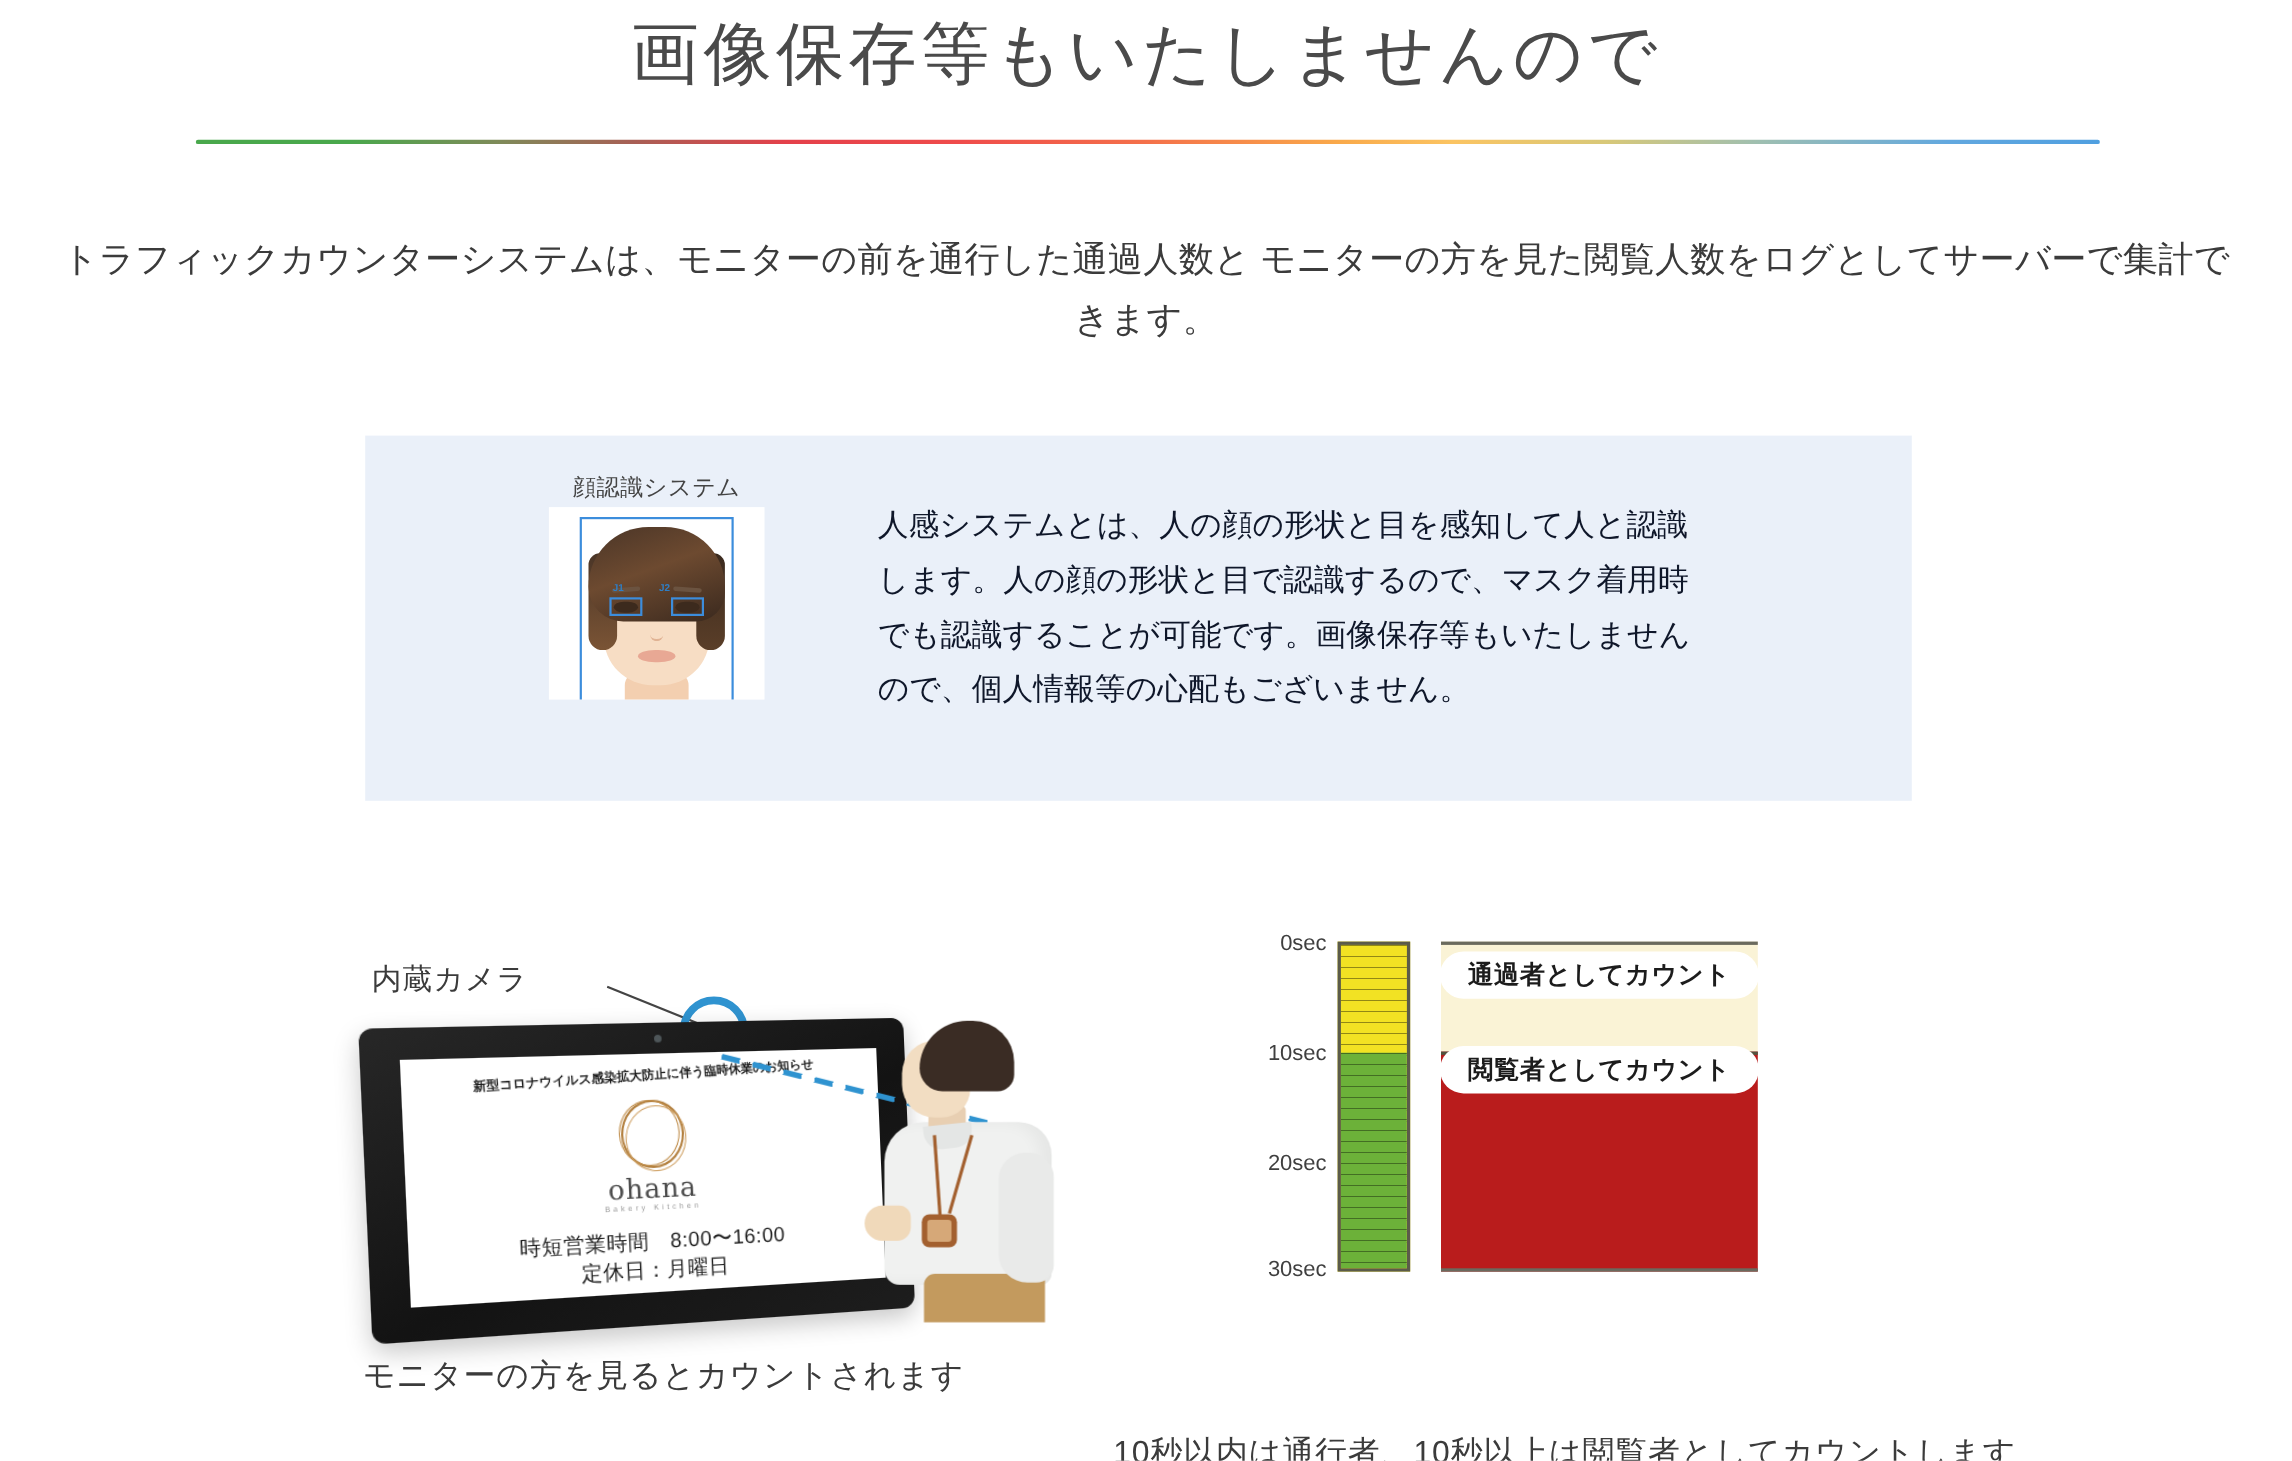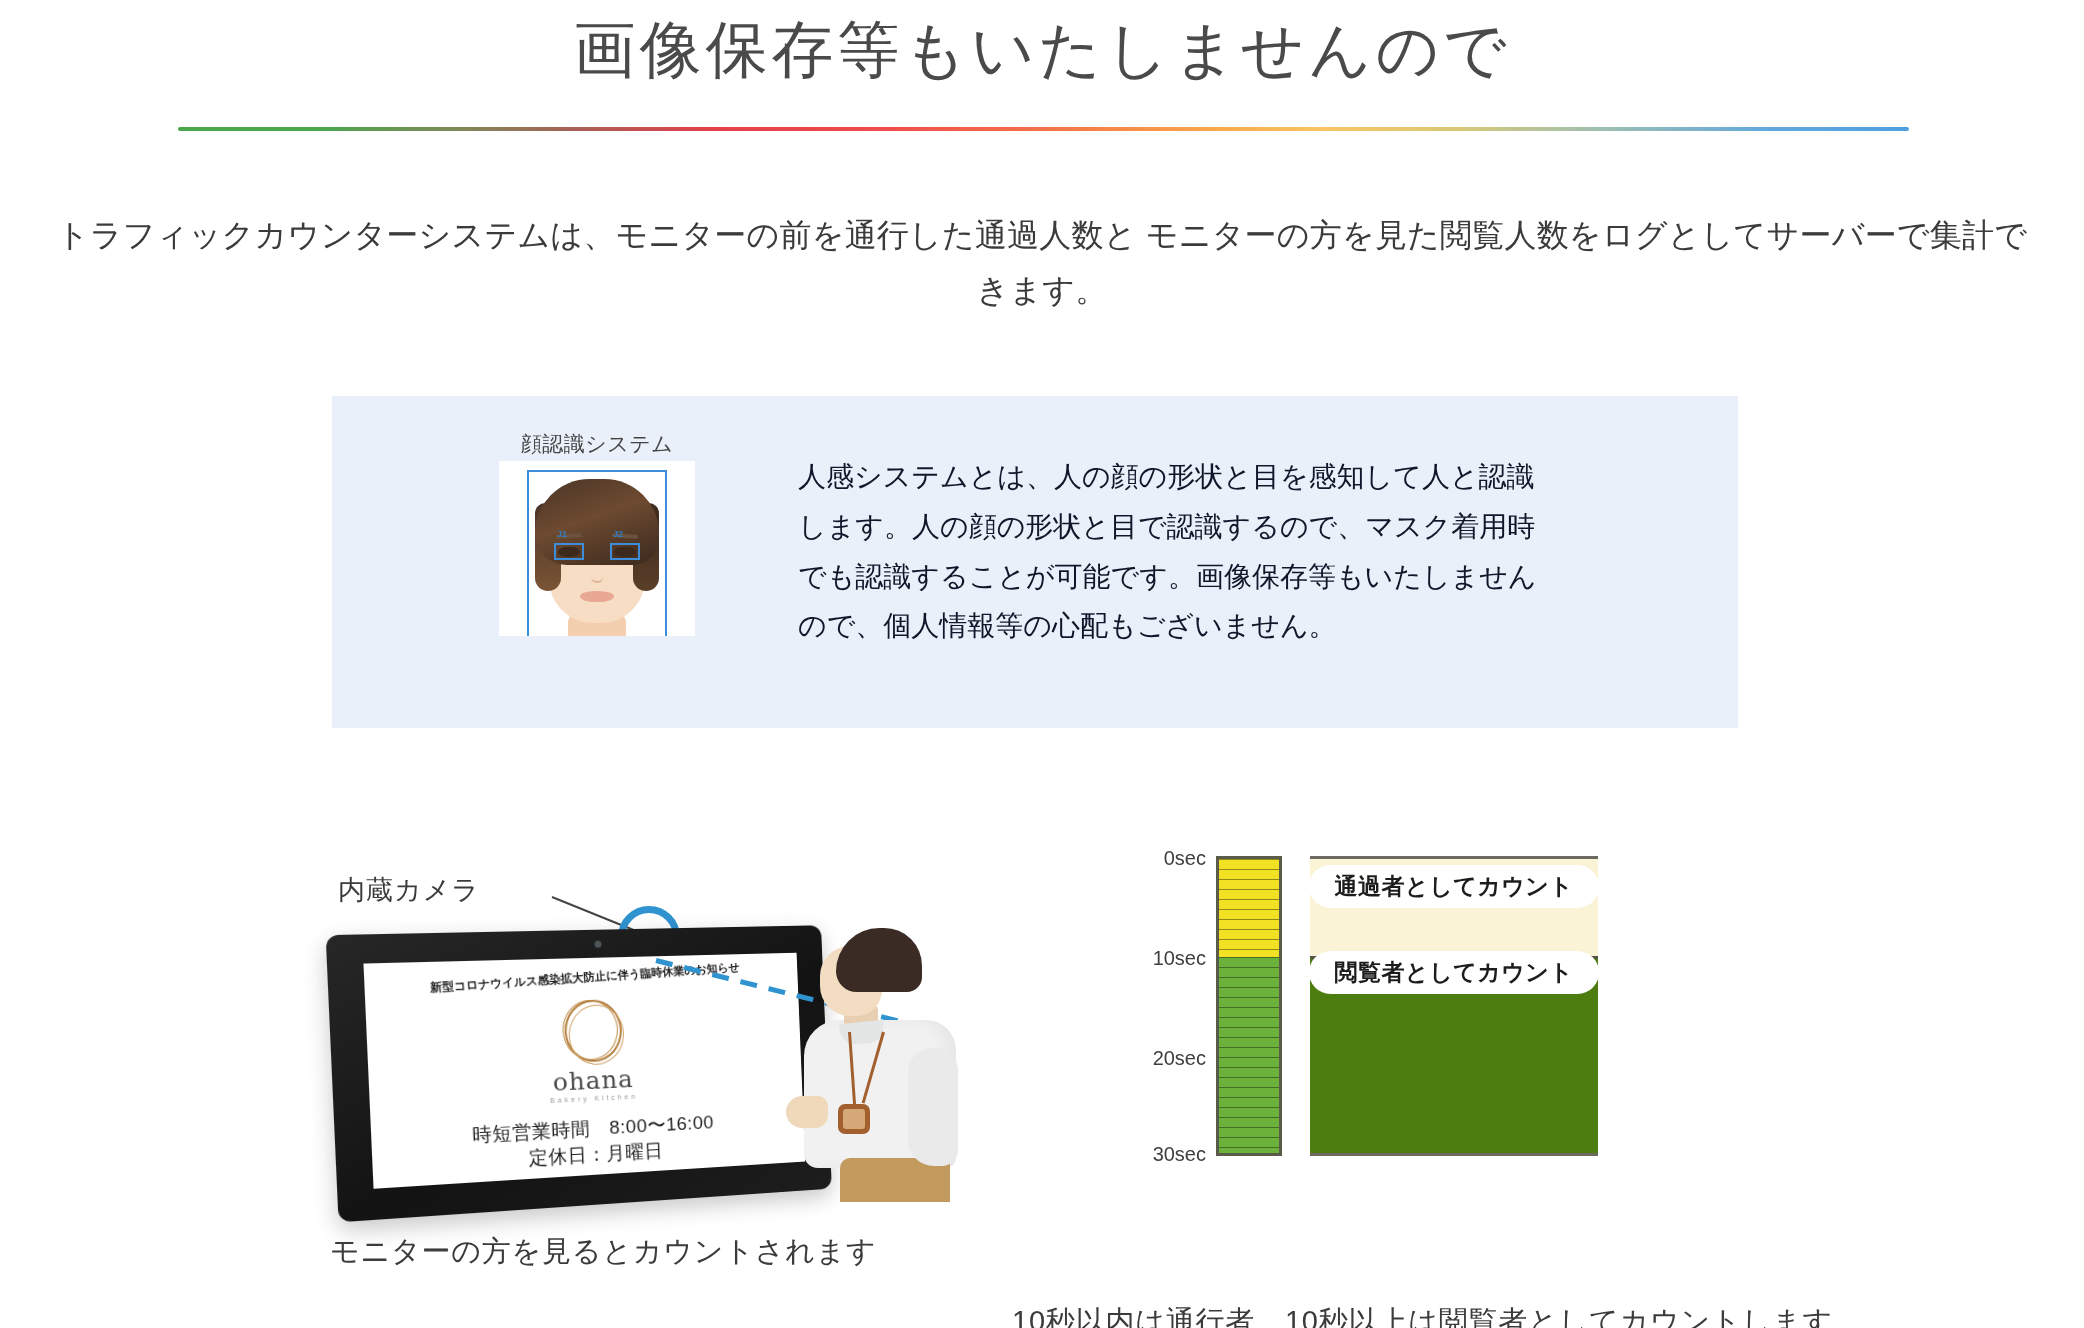--- a/index.html
+++ b/index.html
@@ -223,21 +223,21 @@
   .det-tag {
     position: absolute;
     top: 69px;
     font-size: 9px;
     font-weight: bold;
     color: #2f7ec4;
     letter-spacing: 0;
     line-height: 1;
   }
   .det-tag.l { left: 50%; margin-left: -40px; }
-  .det-tag.r { left: 50%; margin-left: 16px; }
+  .det-tag.r { left: 50%; margin-left: 2px; }
 
   .info-text {
     position: absolute;
     left: 466px;
     top: 56px;
     width: 750px;
     font-size: 28px;
     line-height: 1.78;
     color: #0f172a;
   }
@@ -603,21 +603,21 @@
     top: 0;
     height: 33.33%;
     background: #faf3d6;
     border-top: 3px solid #6a6a5e;
     box-sizing: border-box;
     justify-content: center;
   }
   .tc-region.view {
     top: 33.33%;
     height: 66.67%;
-    background: #4d7c0f;
+    background: #b91c1c;
     border-top: 3px solid #53533f;
     border-bottom: 3px solid #6a6a5e;
     box-sizing: border-box;
     justify-content: center;
   }
   .tc-pill {
     background: #ffffff;
     border-radius: 40px;
     padding: 10px 26px;
     font-size: 23px;

